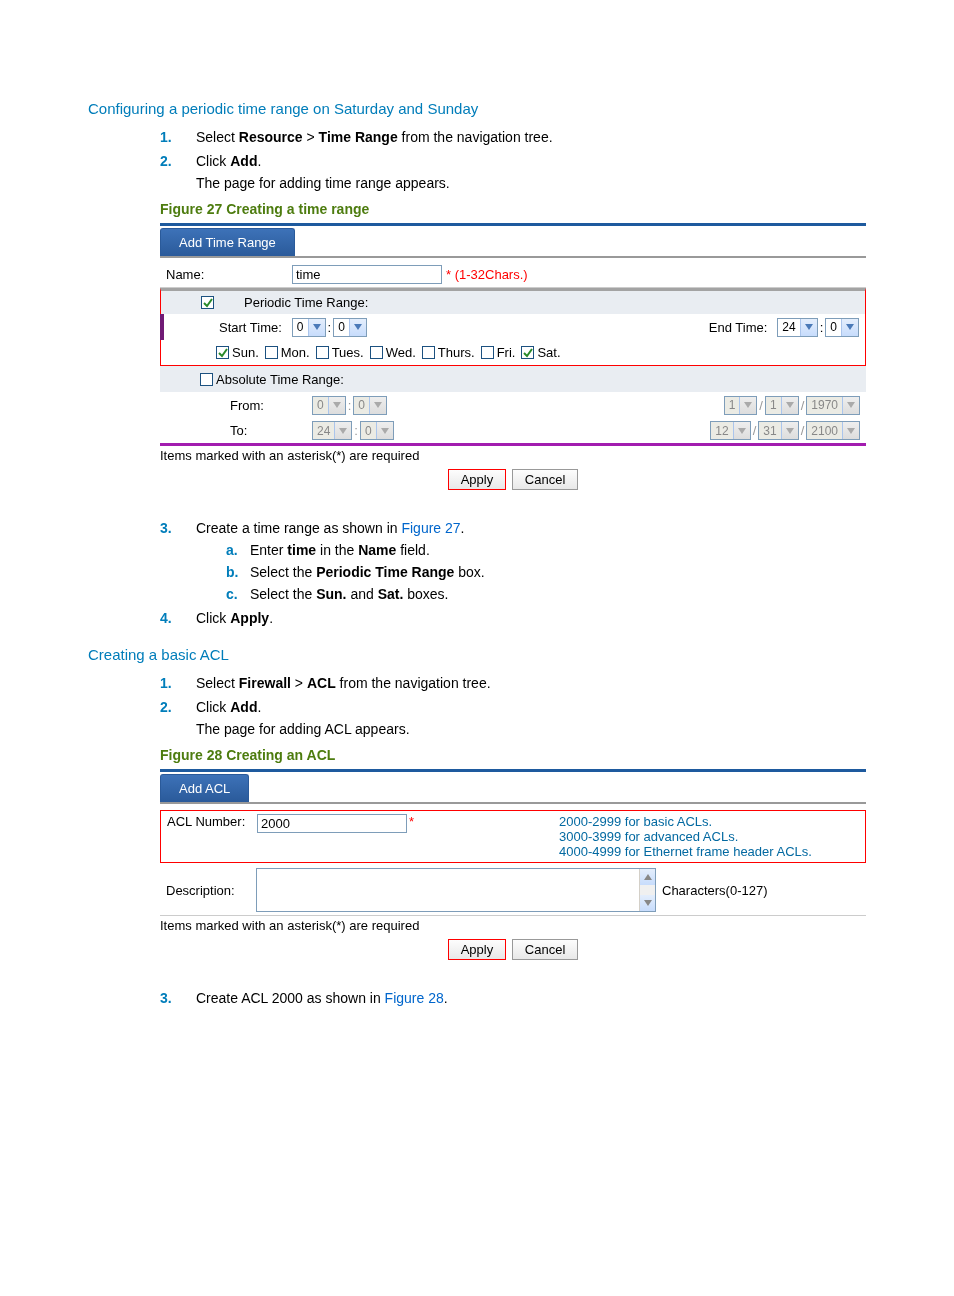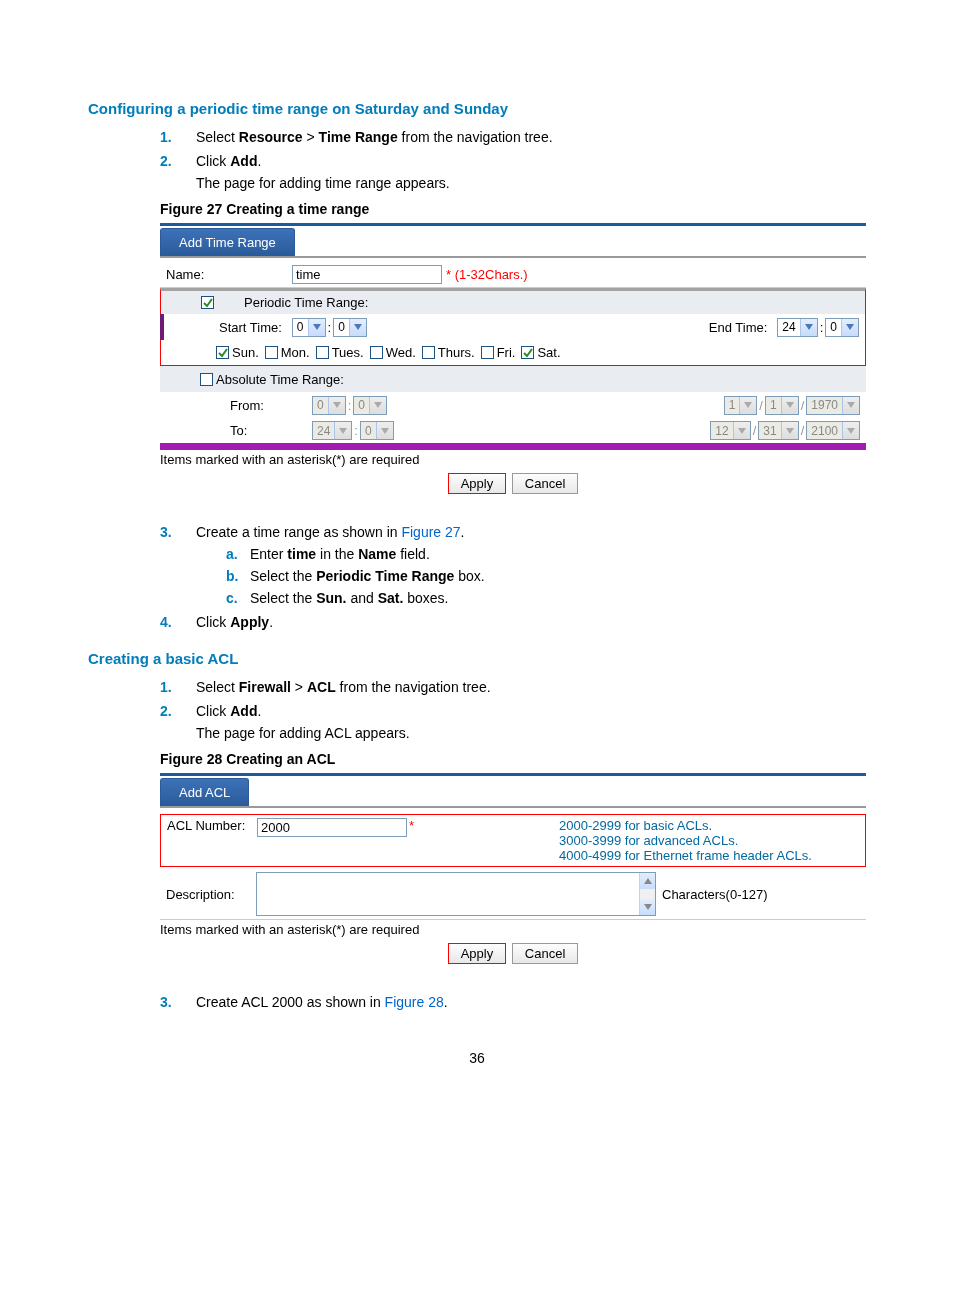--- a/index.html
+++ b/index.html
@@ -12,21 +12,21 @@
     background: #fff;
   }
   .page {
     width: 954px;
     margin: 0 auto;
     padding: 80px 88px 40px 88px;
     position: relative;
   }
   .section-title {
     color: #007dba;
-    font-weight: bold;
+    font-weight: normal;
     font-size: 15px;
     margin: 20px 0 12px 0;
   }
   ol.steps {
     list-style: none;
     padding: 0;
     margin: 0 0 10px 72px;
   }
   ol.steps > li {
     margin-bottom: 8px;
@@ -49,21 +49,21 @@
     padding-left: 24px;
     position: relative;
   }
   ol.sub > li > .ltr {
     position: absolute;
     left: 0;
     color: #007dba;
     font-weight: bold;
   }
   .figure-title {
-    color: #000000;
+    color: #4d7c0f;
     font-weight: bold;
     margin: 10px 0 6px 72px;
   }
   .link { color: #0066cc; }
   b { font-weight: bold; }
   .screenshot {
     margin-left: 72px;
     border-top: 3px solid #1e5a9e;
   }
   .tab-row { height: 30px; position: relative; }
@@ -342,21 +342,21 @@
               <span class="val" style="min-width:30px;">1970</span>
               <span class="arrow">
                 <svg viewBox="0 0 8 6">
                   <polygon points="0,0 8,0 4,6" fill="#aaa"></polygon>
                 </svg>
               </span>
             </span>
         </div>
       </div>
 
-      <div class="row" style="padding-left:70px; border-bottom:7px solid #a21caf;">
+      <div class="row" style="padding-left:70px; border-bottom:3px solid #a21caf;">
         <div class="row-left">
           <span class="label" style="width:72px;">To:</span>
           <span class="sel disabled">
               <span class="val">24</span>
               <span class="arrow">
                 <svg viewBox="0 0 8 6">
                   <polygon points="0,0 8,0 4,6" fill="#aaa"></polygon>
                 </svg>
               </span>
             </span>
@@ -509,15 +509,14 @@
 
   <ol class="steps" style="margin-top:30px;">
     <li>
       <span class="num">3.</span>
       <span>
         <span>Create ACL 2000 as shown in </span><span class="link">Figure 28</span><span>.</span>
       </span>
     </li>
   </ol>
 
-  <div class="page-number">36</div>
 
 </div>
 
 </body></html>

